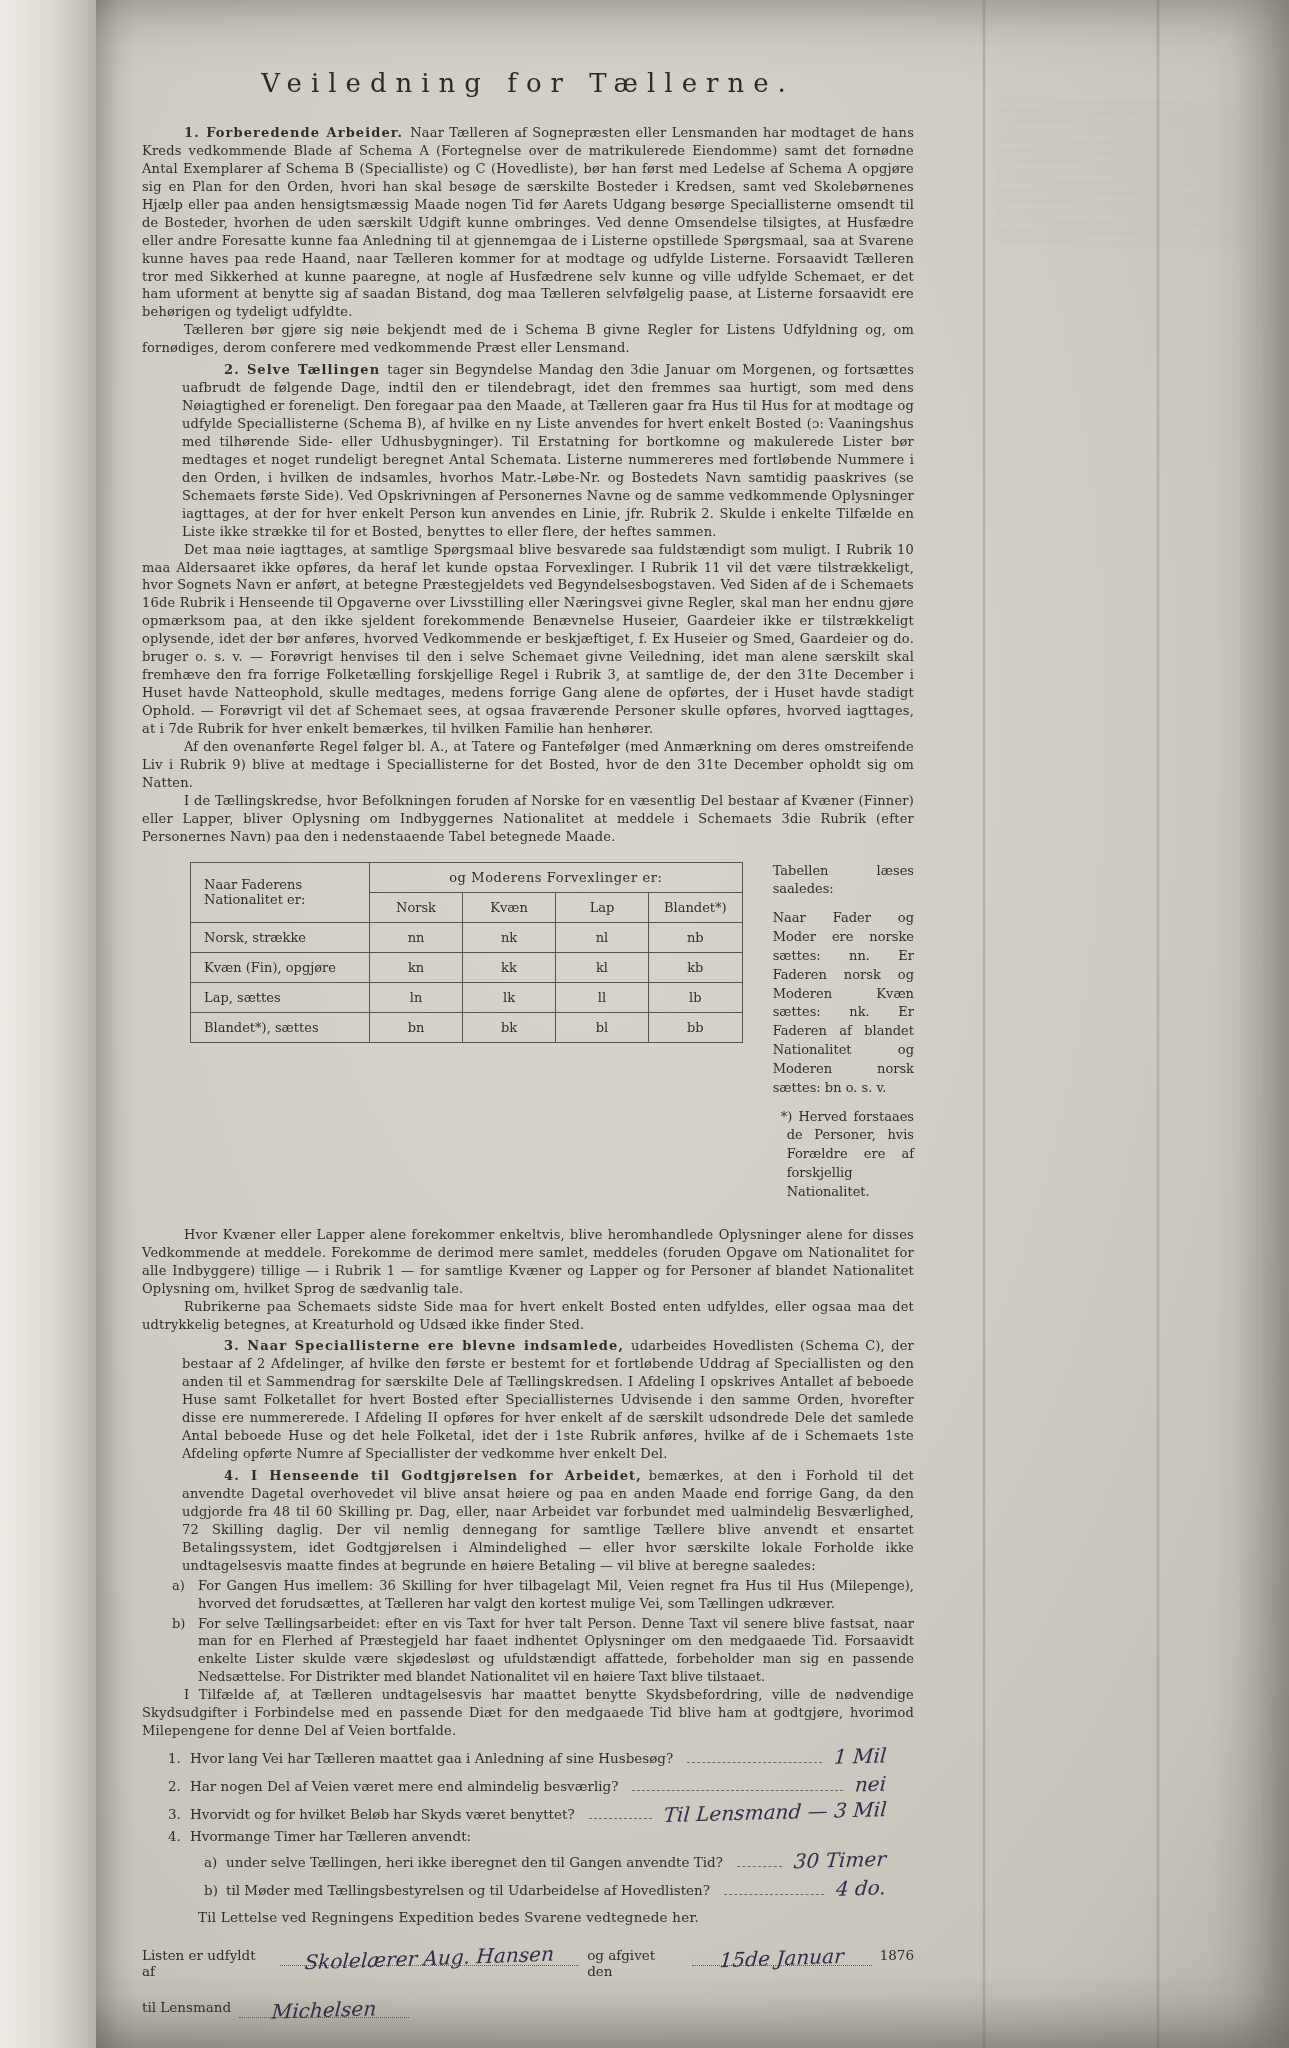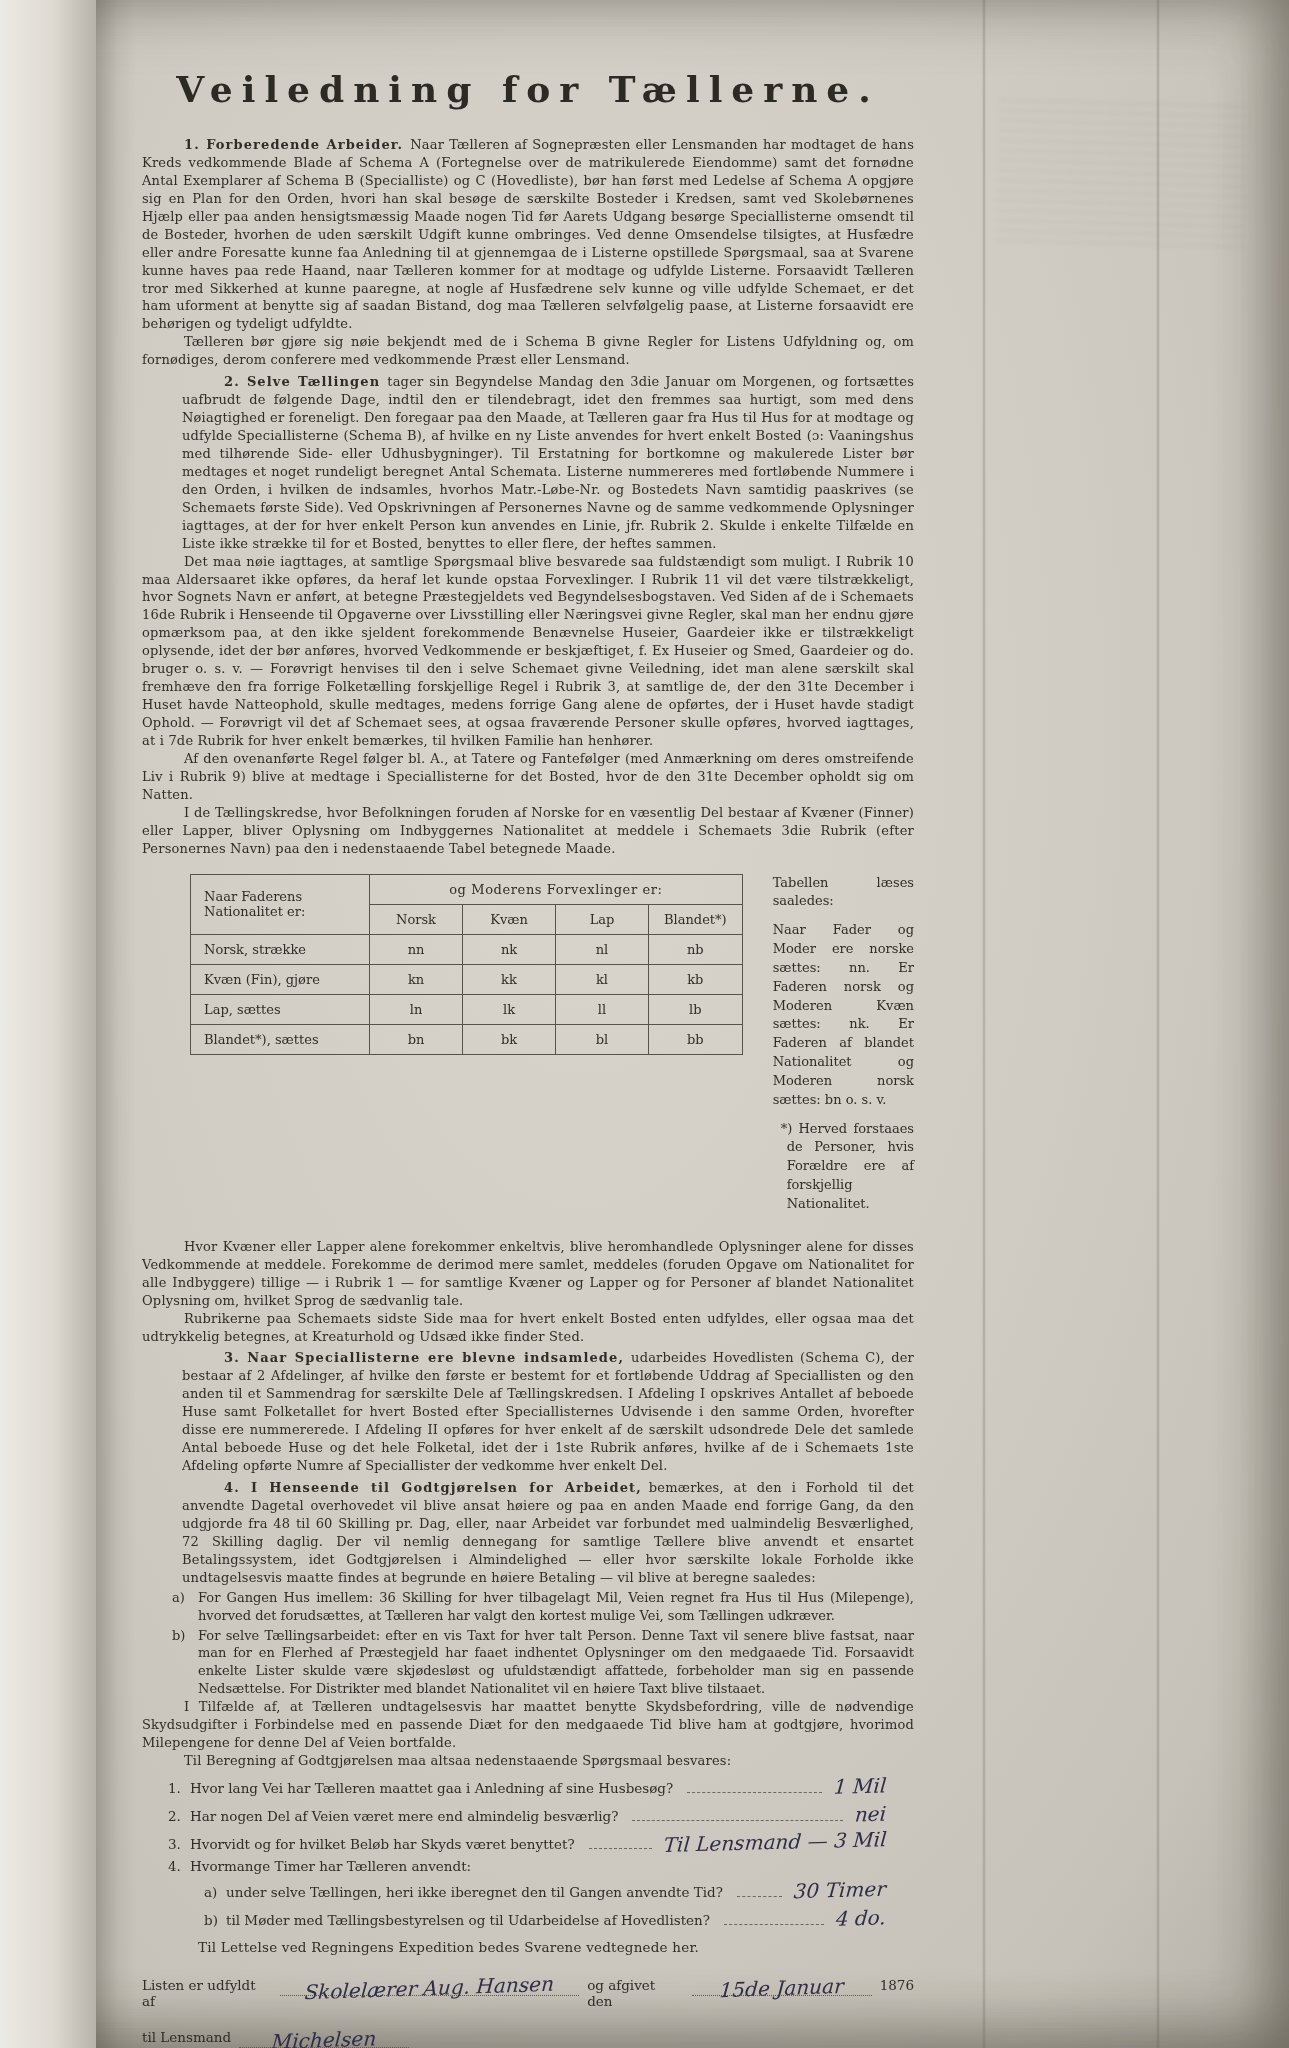--- a/index.html
+++ b/index.html
@@ -13,21 +13,21 @@
     background:linear-gradient(90deg,#eceae4 0%,#dedad2 55%,#b7b3aa 100%);}
   .left-curve{position:absolute;left:96px;top:0;bottom:0;width:40px;
     background:linear-gradient(90deg,rgba(65,60,50,.30),rgba(65,60,50,.08) 55%,transparent);}
   .crease{position:absolute;top:0;bottom:0;width:4px;
     background:linear-gradient(90deg,transparent,rgba(90,85,75,.30),transparent);}
   .crease.c1{left:982px;} .crease.c2{left:1156px;}
   .bleed{position:absolute;right:42px;top:95px;width:250px;height:150px;opacity:.5;
     background:repeating-linear-gradient(0deg, rgba(120,114,102,.14) 0 3px, transparent 3px 10px);
     filter:blur(2px);transform:rotate(1.5deg);}
   .content{position:absolute;left:142px;top:52px;width:772px;}
-  .title{font-size:36px;font-weight:bold;letter-spacing:9px;text-align:center;
+  .title{font-size:26px;font-weight:normal;letter-spacing:9px;text-align:center;
     margin:16px 0 26px;color:#2c2a25;}
   .para{font-size:13px;line-height:1.38;text-align:justify;text-indent:42px;margin:0;letter-spacing:.2px;}
   .gap{margin-top:4px;margin-left:40px;}
   .lead{font-weight:bold;letter-spacing:1.1px;margin-right:7px;}
   .table-zone{display:flex;gap:30px;align-items:flex-start;margin:16px 0 14px 48px;}
   .nat-table{border-collapse:collapse;font-size:13px;}
   .nat-table td{border:1px solid #57534a;padding:7px 15px;text-align:center;min-width:62px;}
   .nat-table td.lbl{ text-align:left;padding-left:13px;min-width:150px;}
   .nat-table td.hdr{letter-spacing:.6px;}
   .side-note{width:228px;font-size:13px;line-height:1.45;}
@@ -94,21 +94,21 @@
           <td>Blandet*)</td>
         </tr>
         <tr>
           <td class="lbl">Norsk, strække</td>
           <td>nn</td>
           <td>nk</td>
           <td>nl</td>
           <td>nb</td>
         </tr>
         <tr>
-          <td class="lbl">Kvæn (Fin), gjøre</td>
+          <td class="lbl">Kvæn (Fin), opgjøre</td>
           <td>kn</td>
           <td>kk</td>
           <td>kl</td>
           <td>kb</td>
         </tr>
         <tr>
           <td class="lbl">Lap, sættes</td>
           <td>ln</td>
           <td>lk</td>
           <td>ll</td>
@@ -141,21 +141,20 @@
     <div class="list-row">
       <span class="mark">a)</span>
       <span class="ltext">For Gangen Hus imellem: 36 Skilling for hver tilbagelagt Mil, Veien regnet fra Hus til Hus (Milepenge), hvorved det forudsættes, at Tælleren har valgt den kortest mulige Vei, som Tællingen udkræver.</span>
     </div>
     <div class="list-row">
       <span class="mark">b)</span>
       <span class="ltext">For selve Tællingsarbeidet: efter en vis Taxt for hver talt Person. Denne Taxt vil senere blive fastsat, naar man for en Flerhed af Præstegjeld har faaet indhentet Oplysninger om den medgaaede Tid. Forsaavidt enkelte Lister skulde være skjødesløst og ufuldstændigt affattede, forbeholder man sig en passende Nedsættelse. For Distrikter med blandet Nationalitet vil en høiere Taxt blive tilstaaet.</span>
     </div>
 
     <p class="para">I Tilfælde af, at Tælleren undtagelsesvis har maattet benytte Skydsbefordring, ville de nødvendige Skydsudgifter i Forbindelse med en passende Diæt for den medgaaede Tid blive ham at godtgjøre, hvorimod Milepengene for denne Del af Veien bortfalde.</p>
-    <p class="para qintro">Til Beregning af Godtgjørelsen maa altsaa nedenstaaende Spørgsmaal besvares:</p>
 
     <div class="qrow">
       <span class="qnum">1.</span>
       <span class="qtext">Hvor lang Vei har Tælleren maattet gaa i Anledning af sine Husbesøg?</span>
       <span class="qfill"></span>
       <span class="hw answer">1 Mil</span>
     </div>
     <div class="qrow">
       <span class="qnum">2.</span>
       <span class="qtext">Har nogen Del af Veien været mere end almindelig besværlig?</span>

